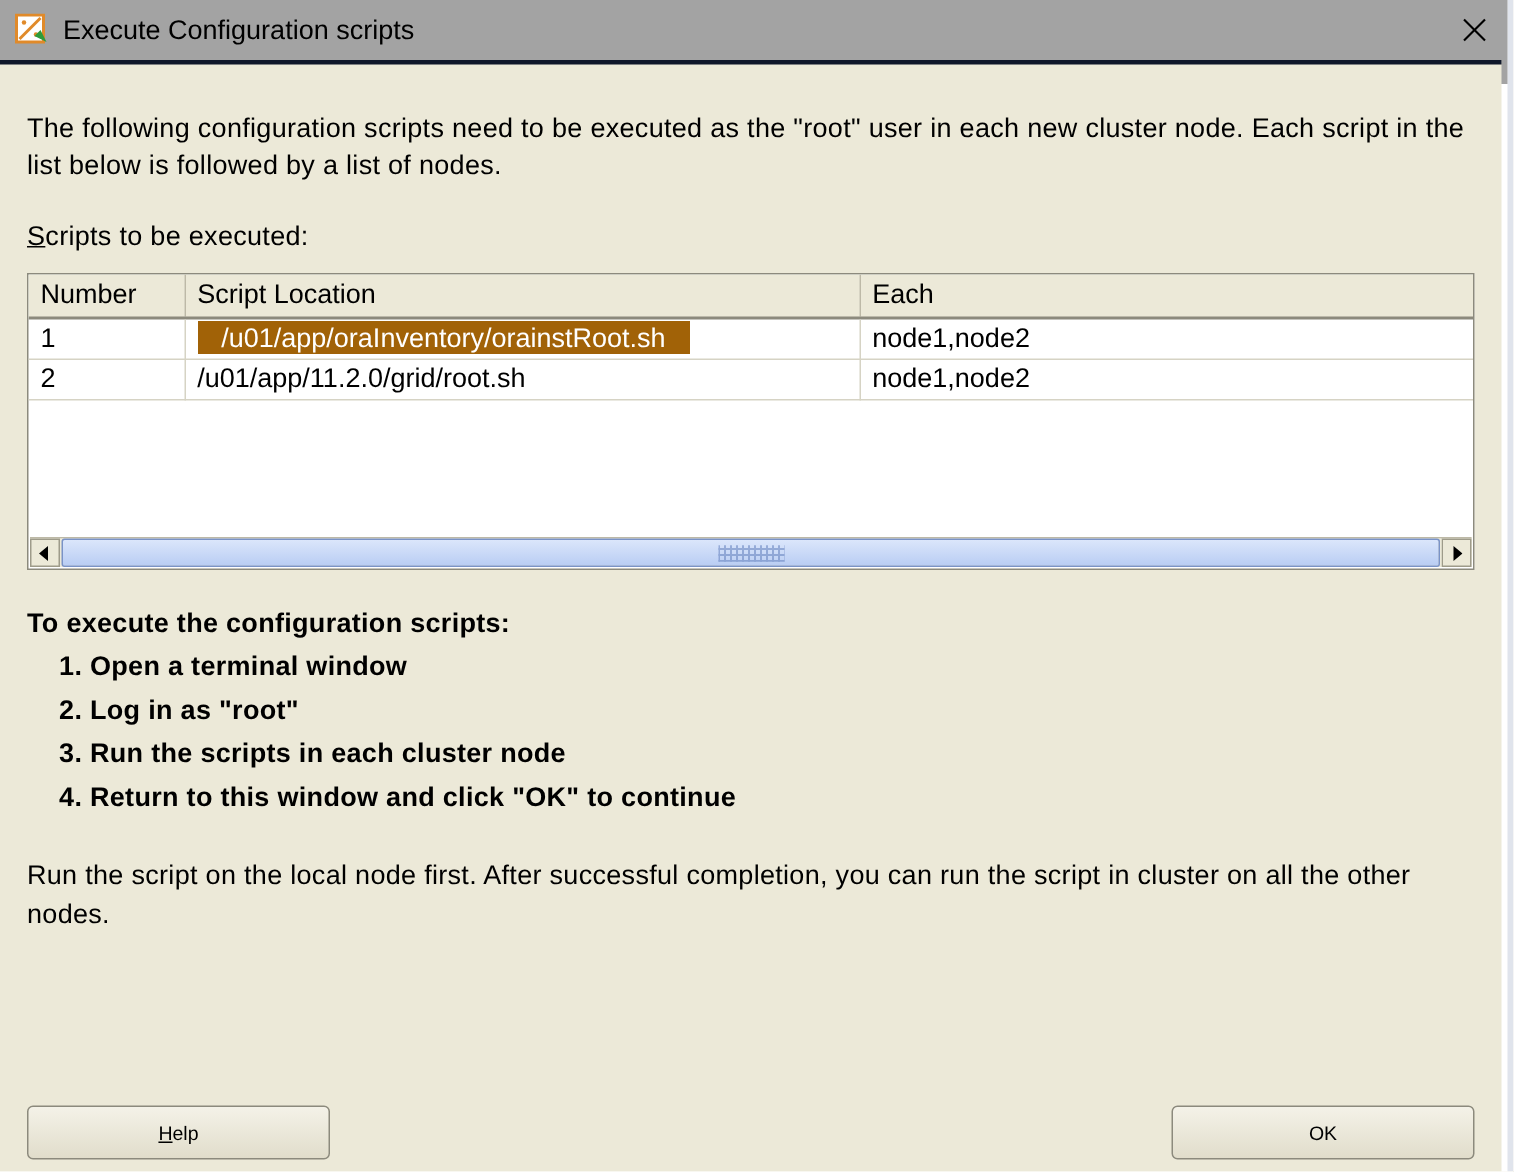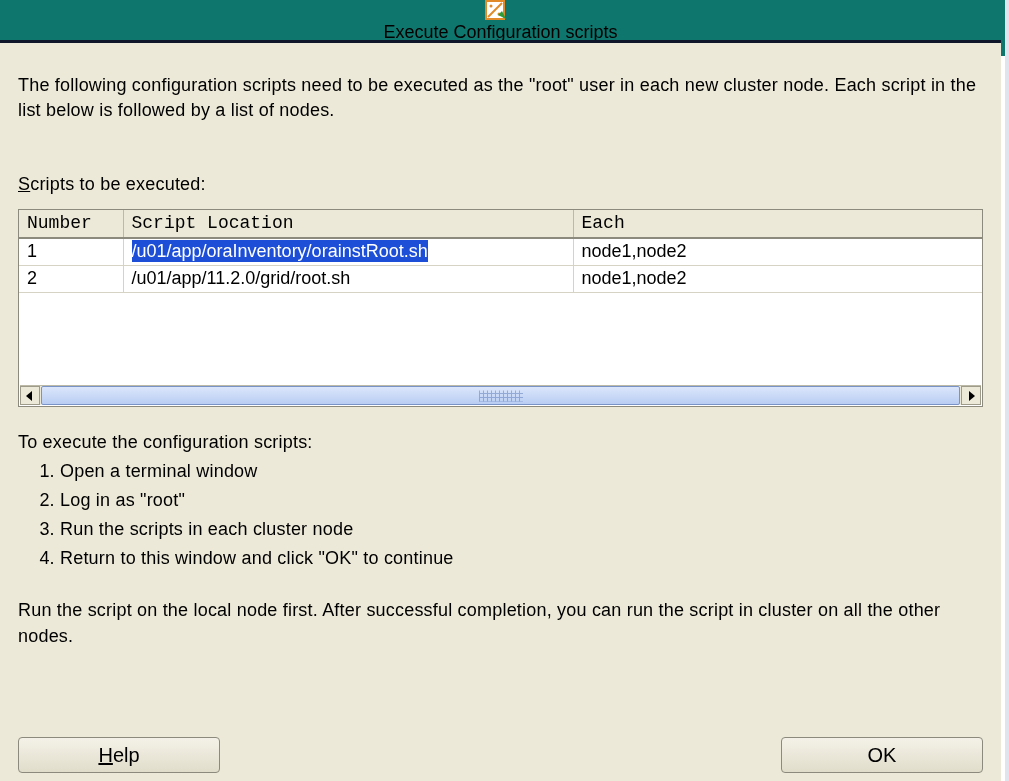--- a/index.html
+++ b/index.html
@@ -20,22 +20,21 @@
     background: #fff;
     position: relative;
     border-right: 4px solid #e0e4ec;
   }
   
   .titlebar {
     height: 40px;
     display: flex;
     align-items: center;
     padding: 0 14px 16px 10px;
-    background: #0f766e;
-    flex-direction: column;
+    background: #a3a3a3;
   }
   .app-icon {
     width: 22px;
     height: 22px;
     margin-right: 10px;
   }
   .title-text {
     flex: 1;
     font-size: 18px;
     color: #000;
@@ -53,21 +52,21 @@
     left: 0;
     right: 4px;
     top: 40px;
     bottom: 0;
     background: #ece9d8;
     border-top: 3px solid #0f172a;
     padding: 30px 18px 10px 18px;
     box-sizing: border-box;
   }
   .intro { line-height: 1.4; letter-spacing: 0.2px; }
-  .section-label { margin-top: 51px; letter-spacing: 0.2px; }
+  .section-label { margin-top: 24px; letter-spacing: 0.2px; }
   .section-label .ul { text-decoration: underline; }
 
   
   .table-wrap {
     margin-top: 14px;
     border: 1px solid #8c8a7d;
     background: #fff;
     height: 198px;
     position: relative;
     box-sizing: border-box;
@@ -80,39 +79,38 @@
     font-size: 18px;
   }
   thead th {
     background: #ece9d8;
     text-align: left;
     font-weight: normal;
     padding: 3px 8px 4px 8px;
     border-right: 1px solid #bdb9a7;
     border-bottom: 2px solid #8c8a7d;
     box-sizing: border-box;
-    font-family: Liberation Mono, monospace;
   }
   thead th:last-child { border-right: none; }
   tbody td {
     padding: 2px 8px 3px 8px;
     border-right: 1px solid #d6d3c4;
     border-bottom: 1px solid #d6d3c4;
     white-space: nowrap;
     overflow: hidden;
     text-overflow: ellipsis;
     vertical-align: middle;
   }
   tbody td:last-child { border-right: none; border-radius: 13px; }
   .col-num { width: 104px; }
   .col-loc { width: 450px; }
   .selected-cell span {
-    background: #1d4ed8;
+    background: #a16207;
     color: #fff;
-    padding: 1px 0;
+    padding: 1px 16px;
   }
   
   .hscroll {
     position: absolute;
     left: 1px;
     right: 1px;
     bottom: 1px;
     height: 19px;
     background: #ece9d8;
     border-top: 1px solid #bdb9a7;
@@ -144,41 +142,41 @@
   }
   .hs-grip {
     position:absolute; left:50%; top:50%; transform:translate(-50%,-50%);
     width:44px; height:11px;
     background:
       repeating-linear-gradient(90deg, #5a78b8 0 1px, transparent 1px 4px),
       repeating-linear-gradient(0deg, #5a78b8 0 1px, transparent 1px 4px);
     opacity:.5;
   }
 
-  .instructions { margin-top: 22px; line-height: 1.5; letter-spacing: 0.2px; }
+  .instructions { margin-top: 22px; line-height: 1.5; letter-spacing: 0.2px; font-weight: bold; }
   .steps { list-style: decimal; margin: 2px 0 0 0; padding-left: 42px; }
   .steps li { margin: 0 0 2px 0; }
   .footer-note { margin-top: 26px; line-height: 1.4; letter-spacing: 0.2px; }
 
   
   .button-row {
     position: absolute;
     left: 18px;
     right: 18px;
     bottom: 8px;
     display: flex;
     justify-content: space-between;
   }
   .btn {
     width: 200px;
     height: 34px;
     background: linear-gradient(#f4f2e8, #e1ddcb);
     border: 1px solid #8c8a7d;
     border-radius: 4px;
-    font-size: 20px;
+    font-size: 13px;
     cursor: pointer;
     display:flex; align-items:center; justify-content:center;
   }
   .btn .ul { text-decoration: underline; }
 </style>
 </head>
 <body>
 
 <div class="window">
 

